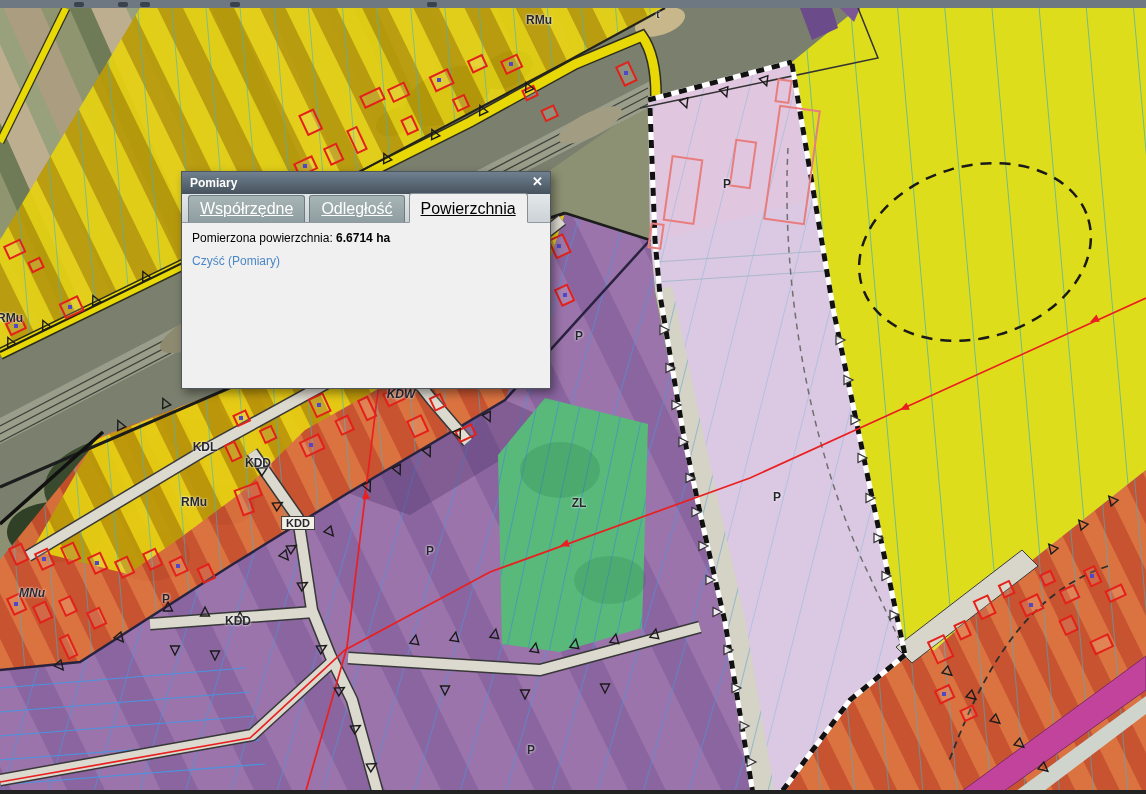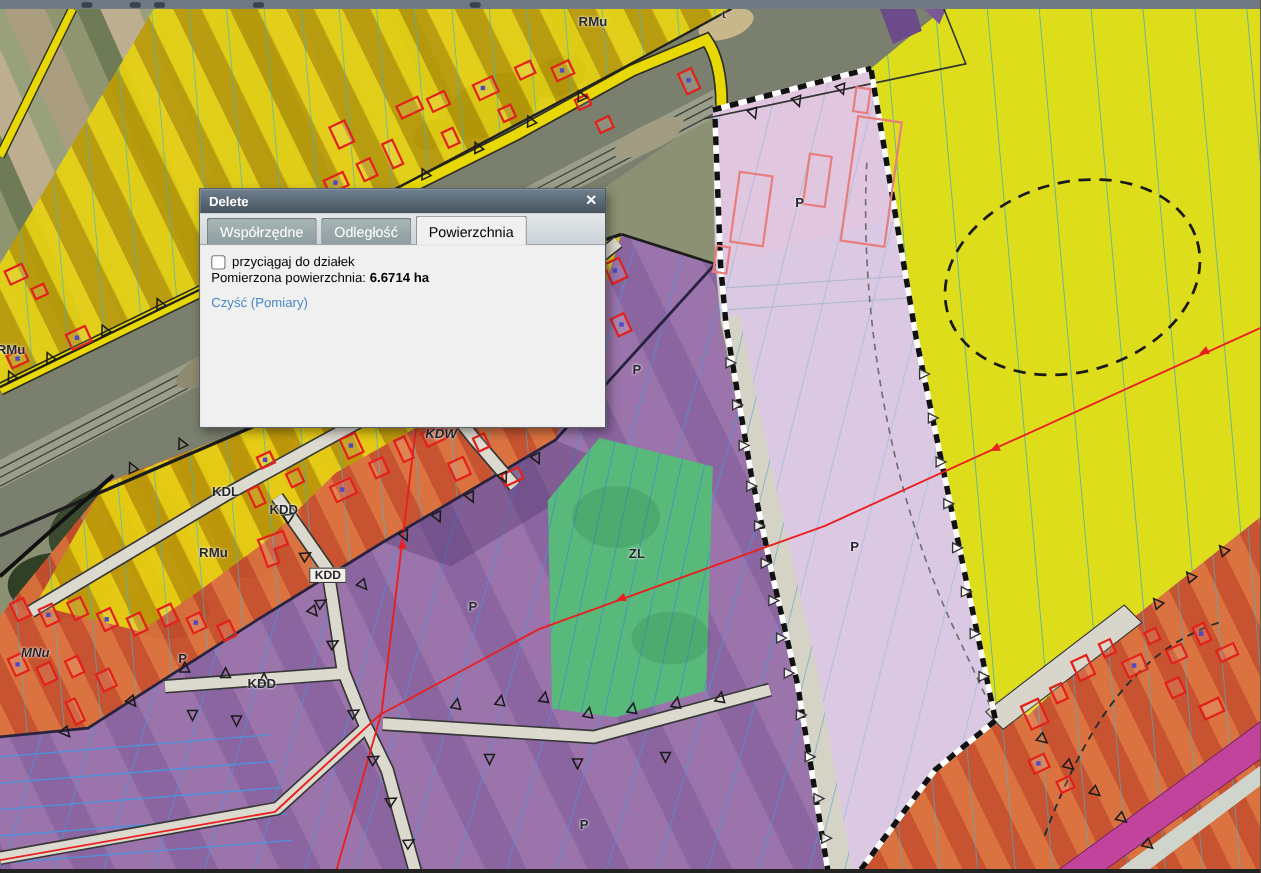--- a/index.html
+++ b/index.html
@@ -15,23 +15,23 @@
   .maplbl.small{font-size:10px;font-weight:bold;}
   .maplbl.chip{background:#f3f0e8;border:1px solid #3c3c3c;padding:0 4px;font-size:11px;text-shadow:none;}
   
   .dialog{position:absolute;left:181px;top:171px;width:368px;height:216px;z-index:10;
           border:1px solid #4e575f;box-shadow:3px 4px 9px rgba(0,0,0,.42);background:#f0f0f0;}
   .dlg-title{height:22px;box-sizing:border-box;padding:4px 8px 0;
              background:linear-gradient(#70808f,#46535e);color:#fff;font-size:12px;font-weight:bold;}
   .dlg-close{position:absolute;right:7px;top:3px;font-size:13px;font-weight:bold;color:#fff;cursor:pointer;line-height:14px;}
   .dlg-tabs{height:29px;box-sizing:border-box;display:flex;align-items:flex-end;gap:4px;padding:0 0 0 6px;
             background:linear-gradient(#e4e8ea,#ccd2d7);border-bottom:1px solid #8f9aa1;}
-  .tab{font-size:13px;color:#fff;background:linear-gradient(#a8b5b6,#8e9da0);
+  .tab{font-size:16px;color:#fff;background:linear-gradient(#a8b5b6,#8e9da0);
        border:1px solid #6e7c7d;border-bottom:none;border-radius:3px 3px 0 0;
-       padding:4px 11px;cursor:pointer;}
+       padding:4px 11px;cursor:pointer;text-decoration:underline;}
   .tab.active{background:#f0f0f0;color:#000;border:1px solid #878f95;border-bottom:1px solid #f0f0f0;
        padding-top:6px;margin-bottom:-1px;}
   .dlg-body{position:absolute;left:0;right:0;top:51px;bottom:0;background:#f0f0f0;padding:8px 10px;
             font-size:12px;color:#000;}
   .chk-row{display:flex;align-items:center;gap:6px;cursor:pointer;}
   .chk-row input{width:13px;height:13px;margin:0;}
   .meas{}
   .meas b{font-weight:bold;}
   .clear{display:inline-block;margin-top:9px;color:#4a87c6;text-decoration:none;cursor:pointer;}
 </style>
@@ -429,33 +429,29 @@
       <span class="maplbl zone" style="left: 579px; top: 336px;">P</span>
       <span class="maplbl zone" style="left: 727px; top: 184px;">P</span>
       <span class="maplbl zone" style="left: 777px; top: 497px;">P</span>
       <span class="maplbl zone" style="left: 579px; top: 503px;">ZL</span>
       <span class="maplbl zone" style="left: 430px; top: 551px;">P</span>
       <span class="maplbl zone" style="left: 531px; top: 750px;">P</span>
     </div>
 
   <div class="dialog">
     <div class="dlg-title">
-      <span>Delete</span>
+      <span>Pomiary</span>
       <span class="dlg-close">✕</span>
     </div>
     <div class="dlg-tabs">
       <div class="tab">Współrzędne</div>
       <div class="tab">Odległość</div>
       <div class="tab active">Powierzchnia</div>
     </div>
     <div class="dlg-body">
-      <label class="chk-row">
-        <input type="checkbox" style="">
-        <span>przyciągaj do działek</span>
-      </label>
       <div class="meas">
         <span>Pomierzona powierzchnia:</span>
         <b>6.6714 ha</b>
       </div>
       <a class="clear" href="#">Czyść (Pomiary)</a>
     </div>
   </div>
 
 </div>
 

